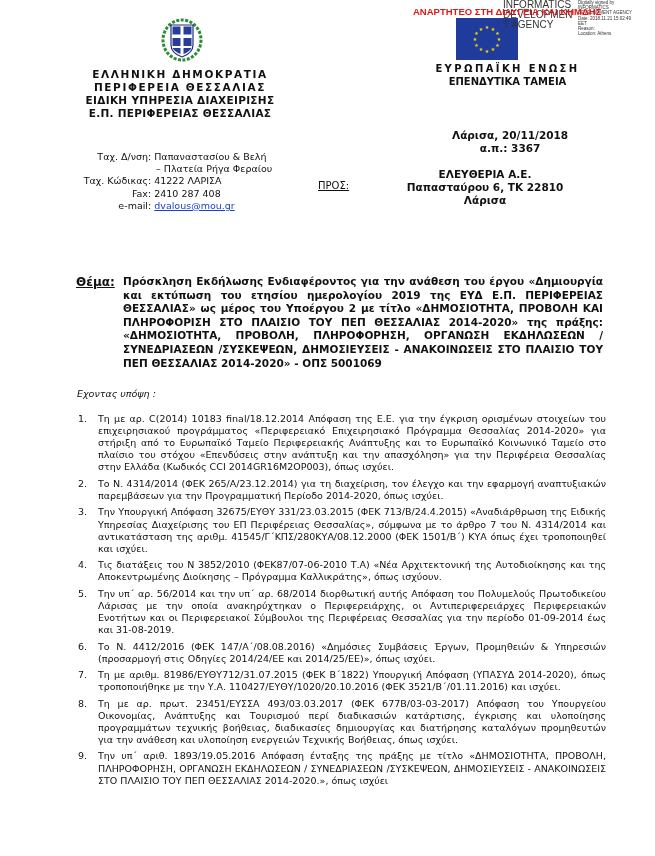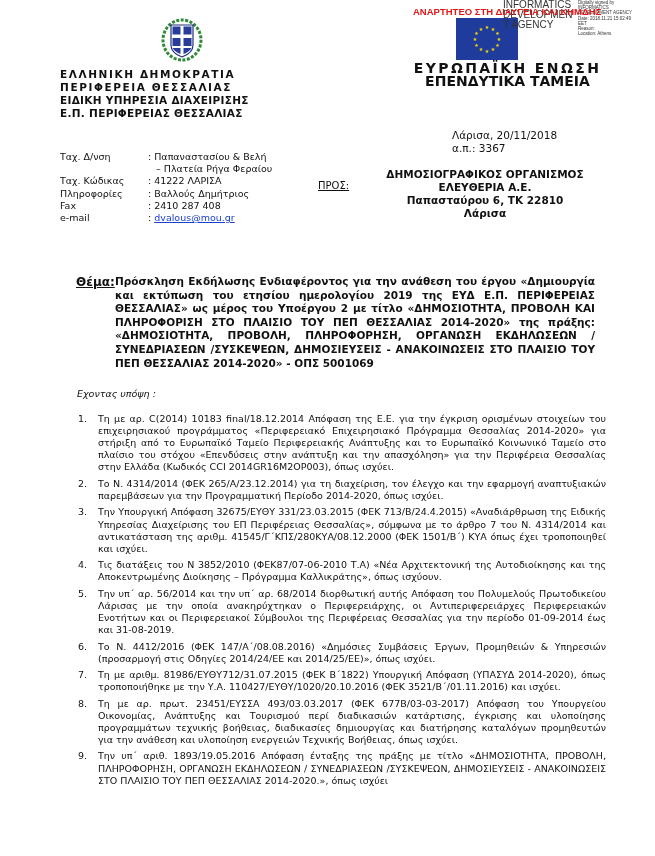--- a/index.html
+++ b/index.html
@@ -1,38 +1,38 @@
 <!DOCTYPE html>
 <html><head>
 <meta charset="utf-8">
 <style>
   html, body { margin:0; padding:0; background:#ffffff; }
   body { width:655px; height:856px; position:relative; overflow:hidden;
          font-family:"DejaVu Sans", sans-serif; color:#111; }
   .abs { position:absolute; }
-  .hdr-left { left:60px; top:68px; width:240px; text-align:left; font-weight:bold; font-size:10.5px; line-height:13px; letter-spacing:0.3px; }
+  .hdr-left { left:60px; top:68px; width:240px; text-align:center; font-weight:bold; font-size:10.5px; line-height:13px; letter-spacing:0.3px; }
   .hdr-left .l1, .hdr-left .l2 { letter-spacing:1.6px; }
   .crest { left:160px; top:17px; width:44px; height:46px; }
   .eu-flag { left:456px; top:18px; width:62px; height:42px; background:#1f3c9c; }
-  .hdr-right { left:395px; top:62px; width:225px; text-align:center; font-weight:bold; font-size:14px; line-height:13px; }
+  .hdr-right { left:395px; top:62px; width:225px; text-align:center; font-weight:bold; font-size:10px; line-height:13px; }
   .hdr-right .l1 { letter-spacing:2.4px; }
   .stamp-red { left:413px; top:6px; color:#e01818; font-weight:bold; font-size:9.5px; font-family:"Liberation Sans", sans-serif; white-space:nowrap; }
   .sig-big { left:503px; top:0px; color:#333; font-family:"Liberation Sans", sans-serif; font-size:10px; line-height:10px; }
   .sig-small { left:578px; top:0px; color:#333; font-family:"Liberation Sans", sans-serif; font-size:4.5px; line-height:5.2px; width:78px; }
-  .date-block { left:452px; top:129px; font-weight:normal; font-size:10.5px; line-height:13px; }
+  .date-block { left:452px; top:129px; font-weight:bold; font-size:10.5px; line-height:13px;text-align:center; }
   .contact { left:60px; top:151px; font-size:9.5px; line-height:12.2px; }
   .contact table { border-collapse:collapse; }
   .contact td { padding:0; vertical-align:top; }
-  .contact td.k { width:88px; }
+  .contact td.k { width:88px;text-align:right; }
   .contact td.v { padding-left:0; }
   .contact a { color:#1a3fcc; text-decoration:underline;text-align:center; }
   .pros-label { left:318px; top:180px; font-weight:normal; font-size:10px; text-decoration:underline; }
   .recipient { left:385px; top:168px; width:200px; text-align:center; font-weight:bold; font-size:10.5px; line-height:13px; }
   .subject-label { left:76px; top:275px; font-weight:bold; font-size:12px; text-decoration:underline;text-align:right; }
-  .subject { left:115px; top:275px; width:480px; font-weight:bold; font-size:10.5px; line-height:13.6px; text-align:justify; }
+  .subject { left:123px; top:275px; width:480px; font-weight:bold; font-size:10.5px; line-height:13.6px; text-align:justify; }
   .considering { left:77px; top:388px; font-style:italic; font-size:9.5px; }
   .list { left:78px; top:413px; width:528px; font-size:9.5px; line-height:12.1px; }
   .list ol { margin:0; padding:0; list-style:none; }
   .list li { position:relative; padding-left:20px; text-align:justify; margin-bottom:4.4px; }
   .list li .num { position:absolute; left:0; top:0; }
 </style>
 </head>
 <body>
 
 <div class="abs crest">
@@ -109,38 +109,33 @@
       <td class="v">
             <div>: Παπαναστασίου &amp; Βελή</div>
         <div style="padding-left:8px">– Πλατεία Ρήγα Φεραίου</div>
           </td>
     </tr>
     <tr>
       <td class="k">Ταχ. Κώδικας</td>
       <td class="v">: 41222 ΛΑΡΙΣΑ</td>
     </tr>
     <tr>
-      <td class="k">Πληροφορίες</td>
-      <td class="v">: Βαλλούς Δημήτριος</td>
-    </tr>
-    <tr>
       <td class="k">Fax</td>
       <td class="v">: 2410 287 408</td>
     </tr>
     <tr>
       <td class="k">e-mail</td>
       <td class="v"><span>: </span><a>dvalous@mou.gr</a></td>
     </tr>
   </tbody>
     </table>
 </div>
 
 <div class="abs pros-label">ΠΡΟΣ:</div>
 <div class="abs recipient">
-  <div>ΔΗΜΟΣΙΟΓΡΑΦΙΚΟΣ ΟΡΓΑΝΙΣΜΟΣ</div>
   <div>ΕΛΕΥΘΕΡΙΑ Α.Ε.</div>
   <div>Παπασταύρου 6, ΤΚ 22810 Λάρισα</div>
 </div>
 
 <div class="abs subject-label">Θέμα:</div>
 <div class="abs subject">Πρόσκληση Εκδήλωσης Ενδιαφέροντος για την ανάθεση του έργου «Δημιουργία και εκτύπωση του ετησίου ημερολογίου 2019 της ΕΥΔ Ε.Π. ΠΕΡΙΦΕΡΕΙΑΣ ΘΕΣΣΑΛΙΑΣ» ως μέρος του Υποέργου 2 με τίτλο «ΔΗΜΟΣΙΟΤΗΤΑ, ΠΡΟΒΟΛΗ ΚΑΙ ΠΛΗΡΟΦΟΡΙΣΗ ΣΤΟ ΠΛΑΙΣΙΟ ΤΟΥ ΠΕΠ ΘΕΣΣΑΛΙΑΣ 2014-2020» της πράξης: «ΔΗΜΟΣΙΟΤΗΤΑ, ΠΡΟΒΟΛΗ, ΠΛΗΡΟΦΟΡΗΣΗ, ΟΡΓΑΝΩΣΗ ΕΚΔΗΛΩΣΕΩΝ / ΣΥΝΕΔΡΙΑΣΕΩΝ /ΣΥΣΚΕΨΕΩΝ, ΔΗΜΟΣΙΕΥΣΕΙΣ - ΑΝΑΚΟΙΝΩΣΕΙΣ ΣΤΟ ΠΛΑΙΣΙΟ ΤΟΥ ΠΕΠ ΘΕΣΣΑΛΙΑΣ 2014-2020» - ΟΠΣ 5001069</div>
 
 <div class="abs considering">Εχοντας υπόψη :</div>
 <div class="abs list">
   <ol>

